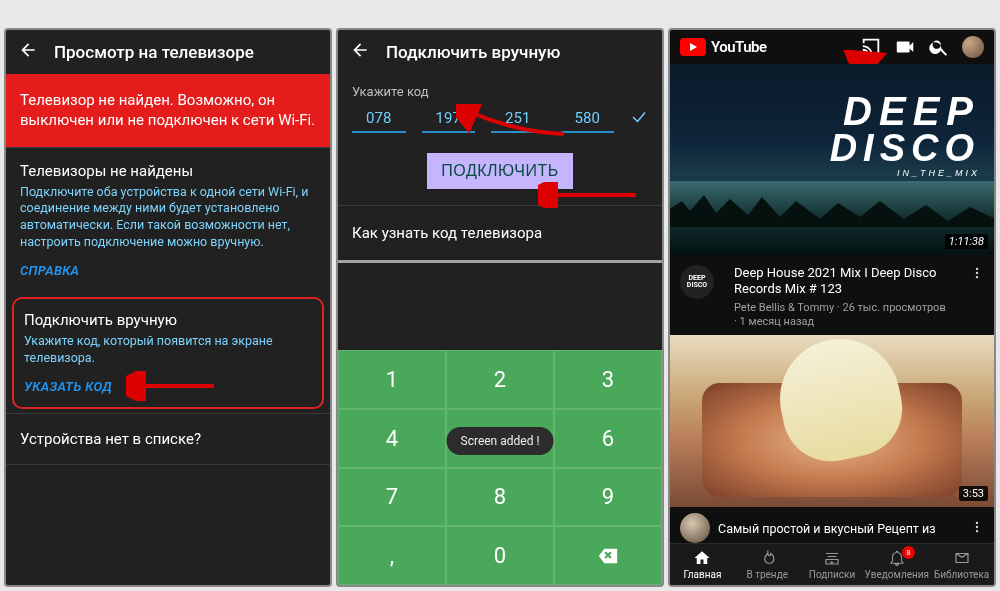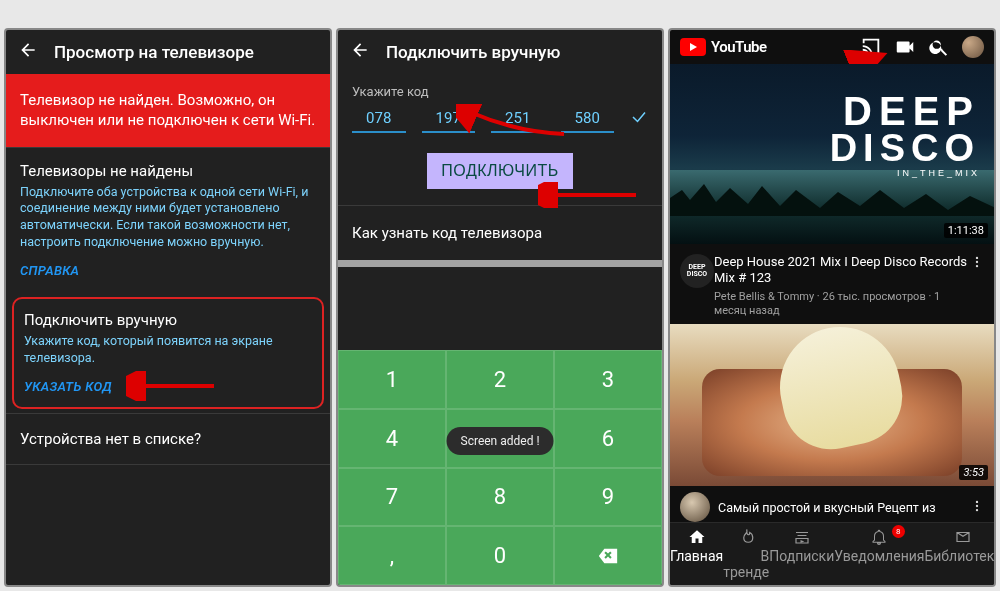--- a/index.html
+++ b/index.html
@@ -37,60 +37,60 @@
   .outlined { border:2px solid #d22; border-radius:10px; margin:4px 6px; padding:12px 10px;}
   .arrow-ann { position:absolute; pointer-events:none;}
   .last-row { border-top:1px solid #3a3a3a; padding:16px 14px; font-size:15px;}
   
   .p2-body { padding:10px 14px 0;}
   .field-label { color:#bdbdbd; font-size:13px; margin-bottom:6px;}
   .code-row { display:flex; gap:16px; align-items:center;}
   .code-cell { flex:1; text-align:center; color:#6fd0ff; font-size:15px; padding:4px 0; border-bottom:2px solid #2b8fca;}
   .check svg { width:18px; height:18px; stroke:#6fd0ff; fill:none; stroke-width:2;}
   .connect-btn { background:#c4b5fd; color:#0a4a42; font-size:16px; font-weight:400; letter-spacing:.5px; padding:9px 14px; margin:20px auto 16px; display:block; border:none;}
-  .p2-row { border-top:1px solid #3a3a3a; border-bottom:7px solid #a3a3a3; padding:18px 14px; font-size:15px;}
+  .p2-row { border-top:1px solid #3a3a3a; border-bottom:3px solid #a3a3a3; padding:18px 14px; font-size:15px;}
   .keypad { margin-top:auto; background:#4aa85a; display:grid; grid-template-columns:repeat(3,1fr); grid-template-rows:repeat(4,1fr); height:235px;}
   .key { display:flex; align-items:center; justify-content:center; color:#fff; font-size:22px; border:1px solid rgba(255,255,255,.15);}
   .key svg { width:22px; height:22px; fill:#fff;}
   .toast { position:absolute; left:50%; transform:translateX(-50%); bottom:130px; background:#2c2c2c; color:#eee; font-size:12px; padding:7px 14px; border-radius:16px;}
   
   .p3 { background:#0f0f0f;}
   .yt-top { display:flex; align-items:center; padding:6px 10px; gap:12px;}
   .yt-logo { display:flex; align-items:center; gap:5px;}
   .yt-logo-box { width:26px; height:18px; background:#ff0000; border-radius:4px; display:flex; align-items:center; justify-content:center;}
   .yt-logo-box svg { width:10px; height:10px; fill:#fff;}
   .yt-logo-text { font-weight:600; font-size:15px; letter-spacing:-.5px;text-align:center;}
   .yt-top-spacer { flex:1;}
   .yt-ico { width:22px; height:22px; fill:#fff;}
   .avatar { width:22px; height:22px; border-radius:50%; background:radial-gradient(circle at 30% 30%, #c9a887, #6b5440);}
-  .yt-thumb { position:relative; height:198px; background:linear-gradient(180deg,#0a1a2a 0%, #0e2438 40%, #1a3b4a 58%, #091218 100%);}
+  .yt-thumb { position:relative; height:198px; background:linear-gradient(180deg,#0a1a2a 0%, #0e2438 40%, #1a3b4a 58%, #091218 100%);font-style:italic;}
   .horizon { position:absolute; bottom:0; left:0; right:0; height:74px; background:linear-gradient(180deg, #3a6a6f 0%, #123030 50%, #041012 100%);}
   .trees { position:absolute; bottom:28px; left:0; right:0; height:36px;}
   .dd-title { position:absolute; right:14px; top:28px; text-align:right; font-family:"Arial Black", Arial; }
   .dd-title .l1 { font-size:40px; font-weight:900; letter-spacing:7px; line-height:.95;}
   .dd-title .l2 { font-size:38px; font-weight:900; letter-spacing:6px; line-height:.95;}
   .dd-sub { font-size:9px; letter-spacing:3px; text-align:right; margin-top:2px;}
   .dur-badge { position:absolute; right:6px; bottom:6px; background:rgba(0,0,0,.85); font-size:11px; padding:1px 4px; border-radius:2px;}
-  .vid-info { display:flex; gap:0; padding:10px 10px 6px;}
+  .vid-info { display:flex; gap:20px; padding:10px 10px 6px;}
   .ch-avatar { width:34px; height:34px; border-radius:50%; background:#222; display:flex; align-items:center; justify-content:center; font-size:7px; font-weight:700; text-align:center; line-height:1;}
   .vid-meta { flex:1;}
   .vid-title { font-size:13px; line-height:1.25;}
   .vid-sub { font-size:11px; color:#a0a0a0; margin-top:3px; line-height:1.3;}
   .dots svg { width:14px; height:14px; fill:#ddd;}
-  .thumb2 { position:relative; height:178px; background:linear-gradient(180deg,#e8dcc0 0%, #caa877 35%, #b97f5a 60%, #7a4a36 100%);font-style:italic;}
+  .thumb2 { position:relative; height:178px; background:linear-gradient(180deg,#e8dcc0 0%, #caa877 35%, #b97f5a 60%, #7a4a36 100%);}
   .thumb2 .dish { position:absolute; left:10%; right:10%; top:28%; bottom:6%; background:radial-gradient(ellipse at 50% 50%, #e6b48a 0%, #c47a4e 50%, #7a3f28 100%); border-radius:18px;}
   .thumb2 .sauce { position:absolute; left:34%; top:2%; width:120px; height:120px; background:linear-gradient(180deg,#f5f0d8,#e8dca0); border-radius:50% 50% 40% 40%; transform:rotate(-12deg);}
   .row2 { display:flex; align-items:center; gap:8px; padding:6px 10px 0;}
   .ch2 { width:30px; height:30px; border-radius:50%; background:radial-gradient(circle at 40% 35%, #d8c8b0, #5a4a38);}
   .row2-title { flex:1; font-size:12.5px; white-space:nowrap; overflow:hidden;}
   .bottom-nav { margin-top:auto; display:flex; background:#1a1a1a; border-top:1px solid #2a2a2a;}
   .nav-item { flex:1; display:flex; flex-direction:column; align-items:center; gap:2px; padding:5px 0; position:relative;}
   .nav-item svg { width:18px; height:18px; fill:#999;}
   .nav-item.active svg { fill:#fff;}
-  .nav-label { font-size:14px; color:#999;text-align:right;}
+  .nav-label { font-size:10px; color:#999;text-align:right;}
   .nav-item.active .nav-label { color:#fff;}
   .badge-red { position:absolute; top:2px; right:22%; background:#e00; color:#fff; font-size:8px; width:13px; height:13px; border-radius:50%; display:flex; align-items:center; justify-content:center;}
 </style>
 </head>
 <body>
 
 <div class="phone">
   <div class="topbar">
     <span class="back-arrow">
       <svg viewBox="0 0 24 24">

